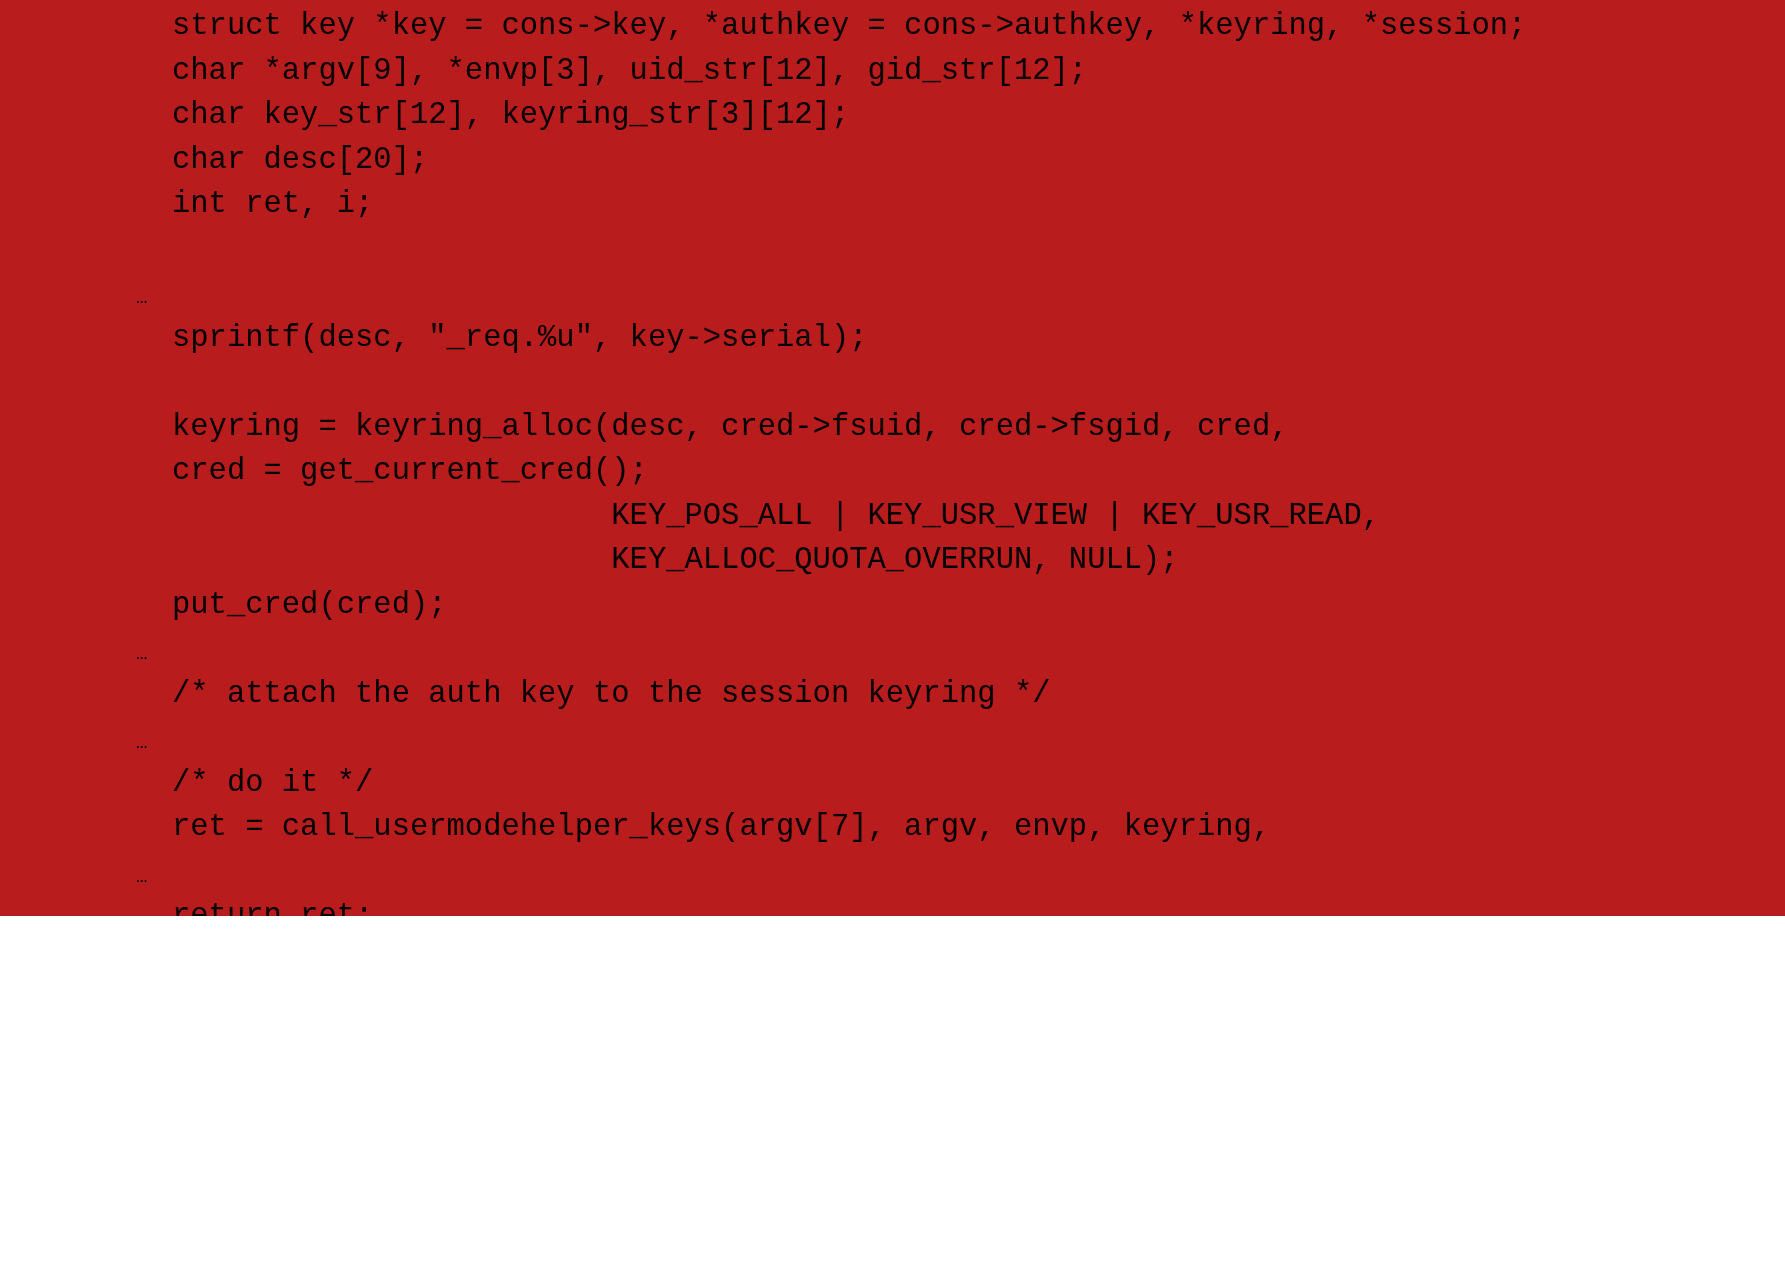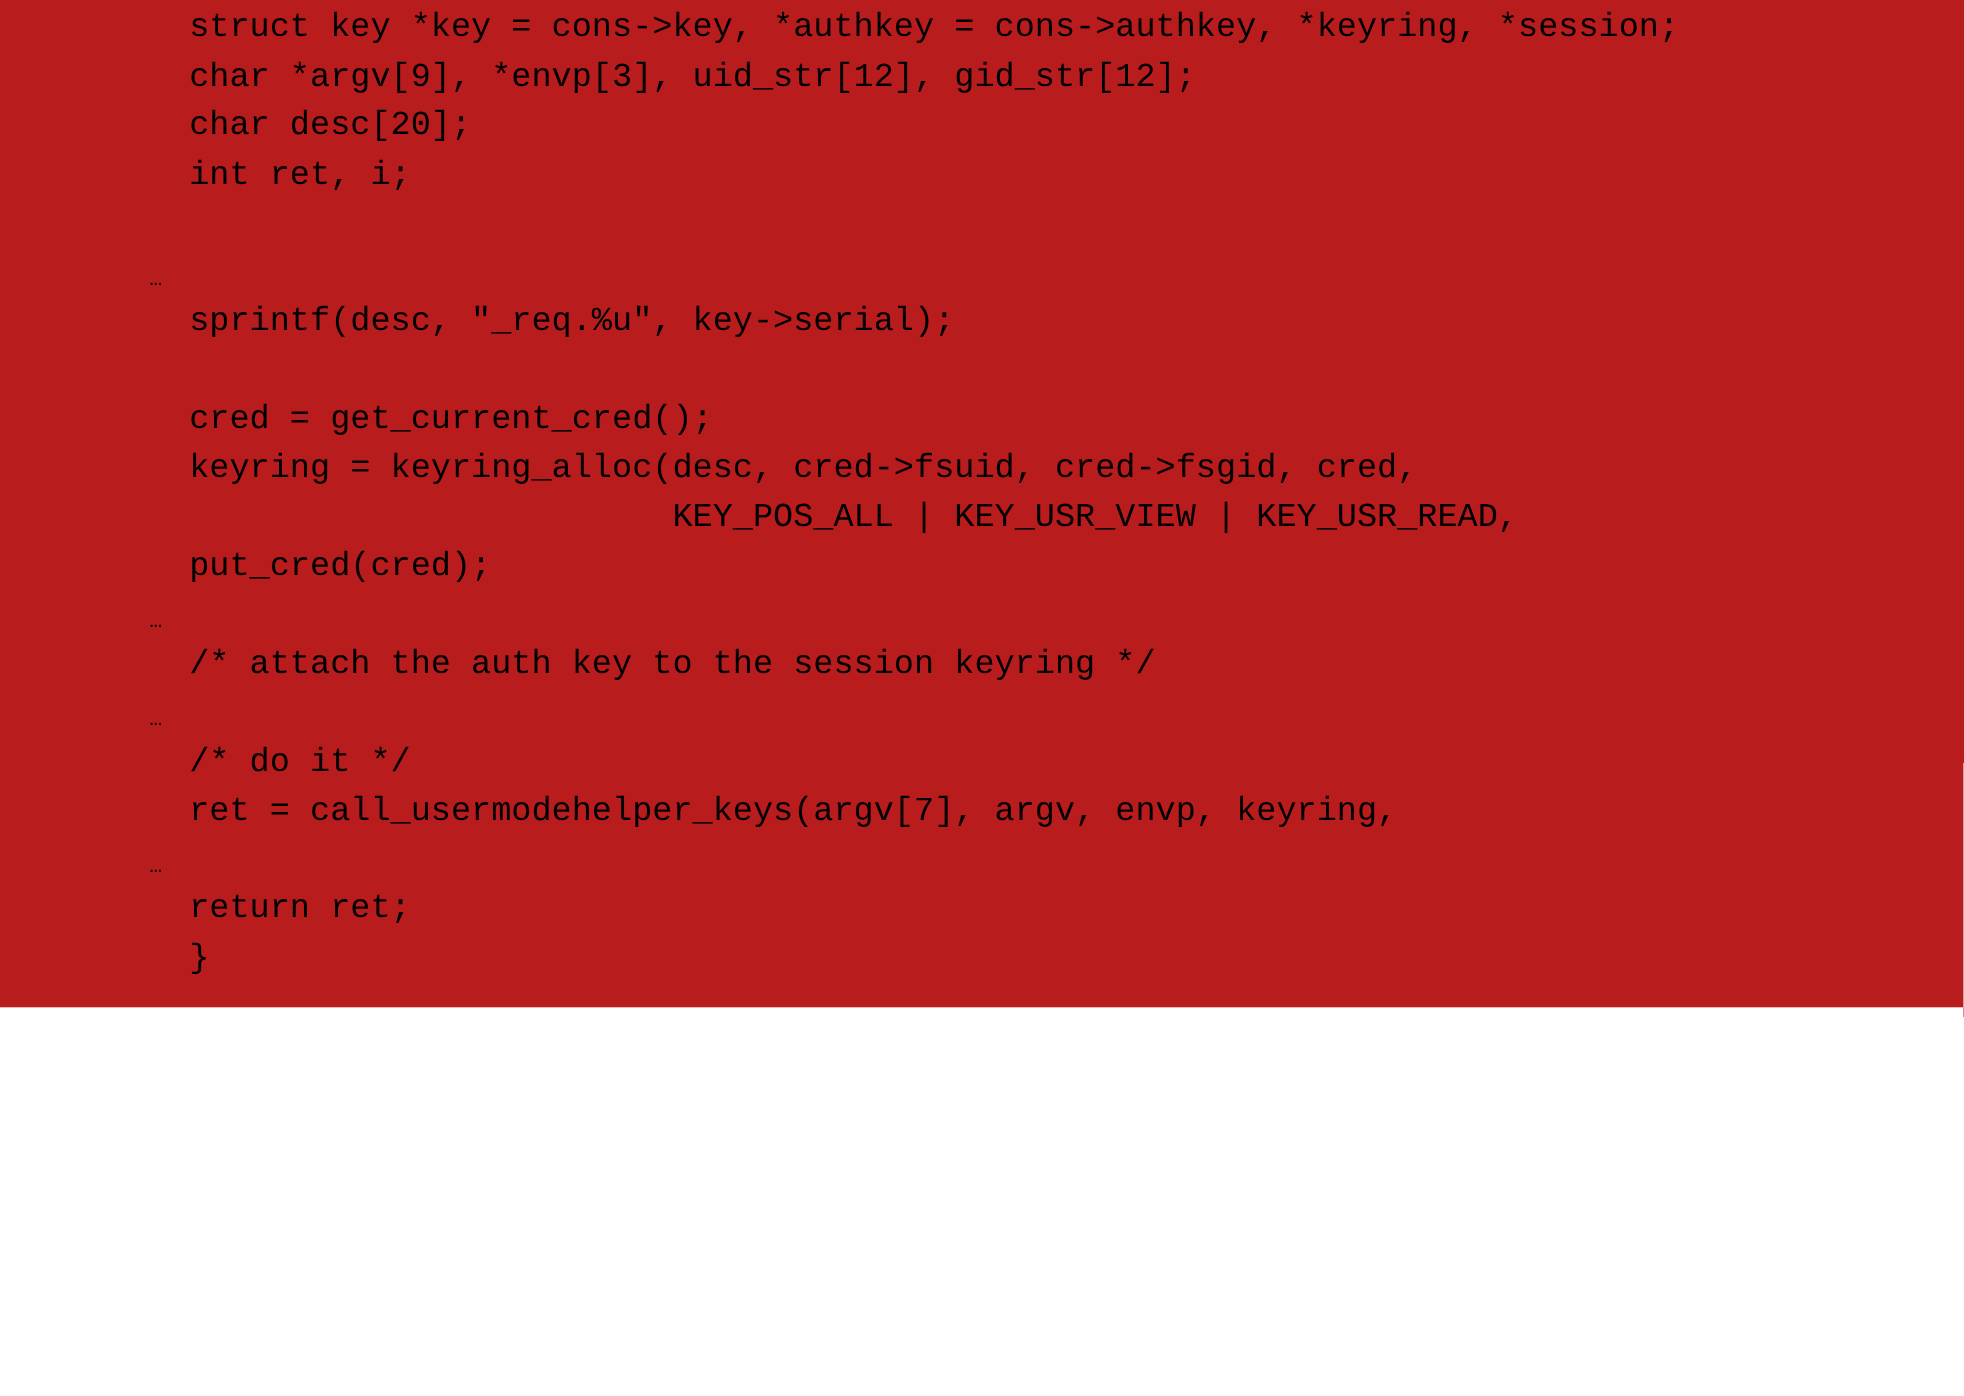--- a/index.html
+++ b/index.html
@@ -49,29 +49,31 @@
     letter-spacing: 1px;
   }
 </style>
 </head>
 <body>
 
 <div id="page">
   <div class="code-block" id="code-block">
       <div class="code-line code">struct key *key = cons-&gt;key, *authkey = cons-&gt;authkey, *keyring, *session;</div>
       <div class="code-line code">char *argv[9], *envp[3], uid_str[12], gid_str[12];</div>
+      <div class="code-line code">char key_str[12], keyring_str[3][12];</div>
       <div class="code-line code">char desc[20];</div>
       <div class="code-line code">int ret, i;</div>
       <div class="code-line blank">&nbsp;</div>
       <div class="code-line ellipsis"><span>…</span></div>
       <div class="code-line code">sprintf(desc, "_req.%u", key-&gt;serial);</div>
       <div class="code-line blank">&nbsp;</div>
+      <div class="code-line code">keyring = keyring_alloc(desc, cred-&gt;fsuid, cred-&gt;fsgid, cred,</div>
       <div class="code-line code">cred = get_current_cred();</div>
-      <div class="code-line code">keyring = keyring_alloc(desc, cred-&gt;fsuid, cred-&gt;fsgid, cred,</div>
       <div class="code-line code">                        KEY_POS_ALL | KEY_USR_VIEW | KEY_USR_READ,</div>
+      <div class="code-line code">                        KEY_ALLOC_QUOTA_OVERRUN, NULL);</div>
       <div class="code-line code">put_cred(cred);</div>
       <div class="code-line ellipsis"><span>…</span></div>
       <div class="code-line code">/* attach the auth key to the session keyring */</div>
       <div class="code-line ellipsis"><span>…</span></div>
       <div class="code-line code">/* do it */</div>
       <div class="code-line code">ret = call_usermodehelper_keys(argv[7], argv, envp, keyring,</div>
       <div class="code-line ellipsis"><span>…</span></div>
       <div class="code-line code">return ret;</div>
       <div class="code-line code">}</div>
     </div>

